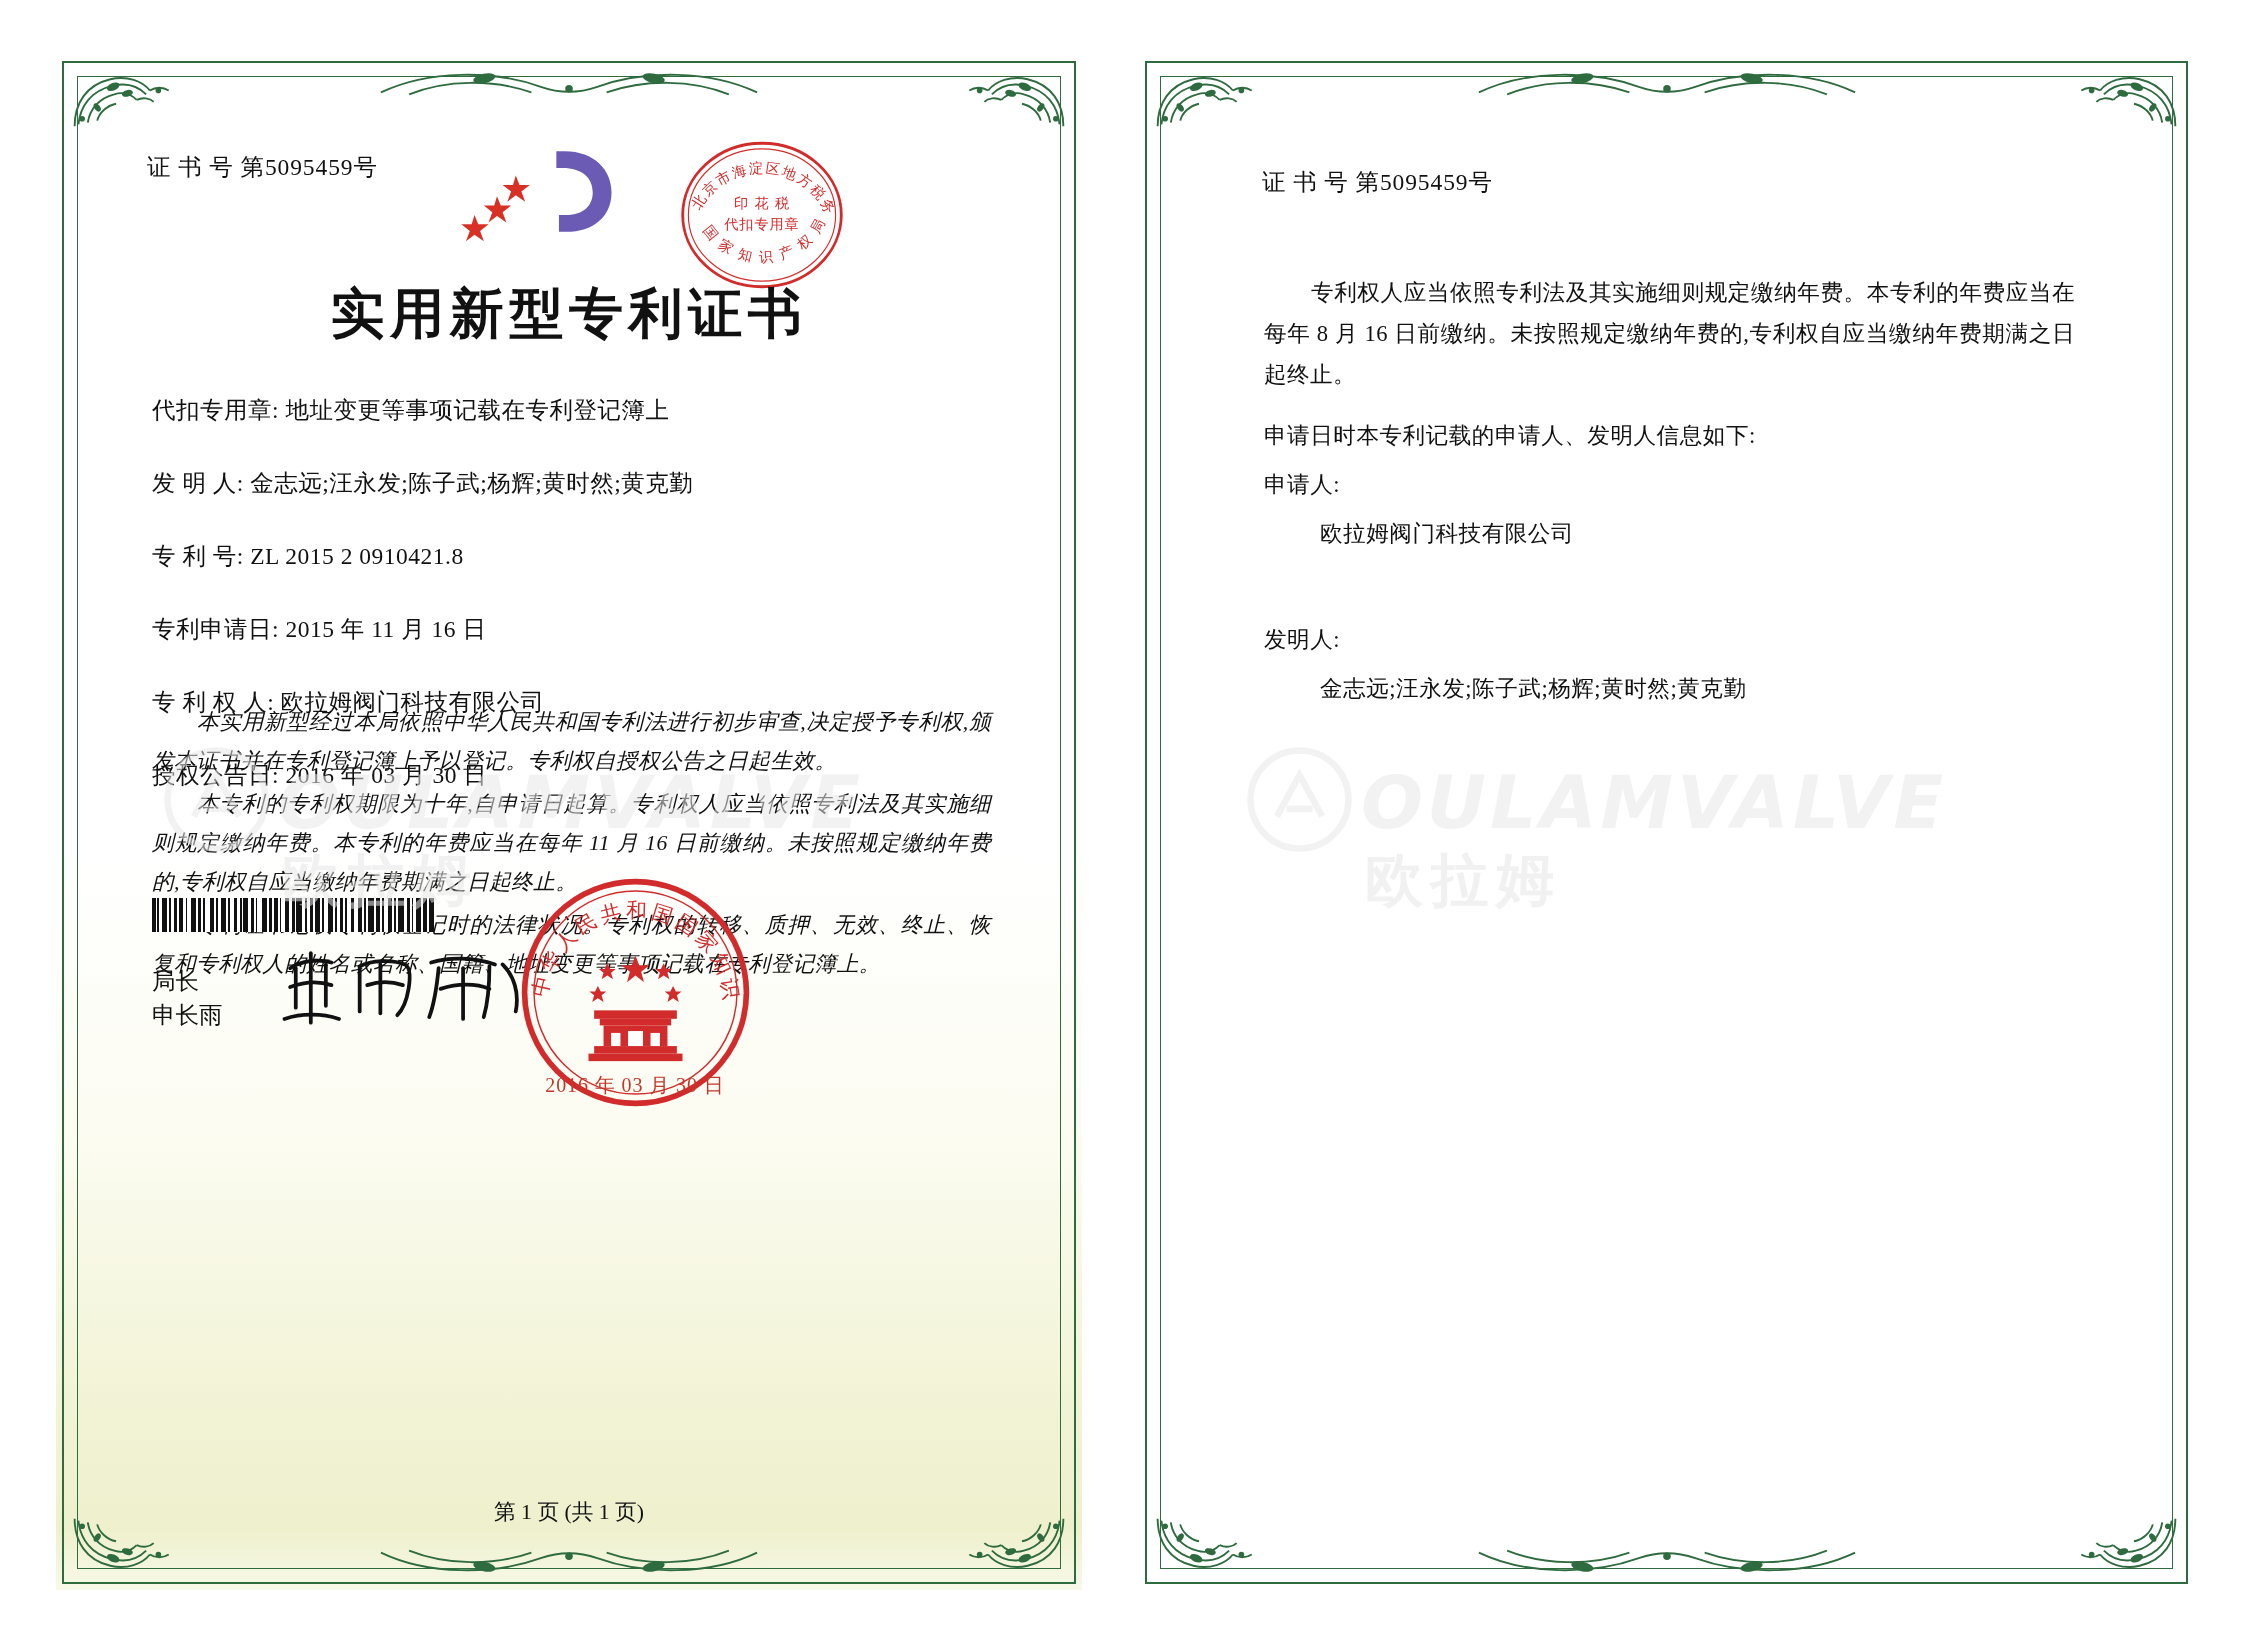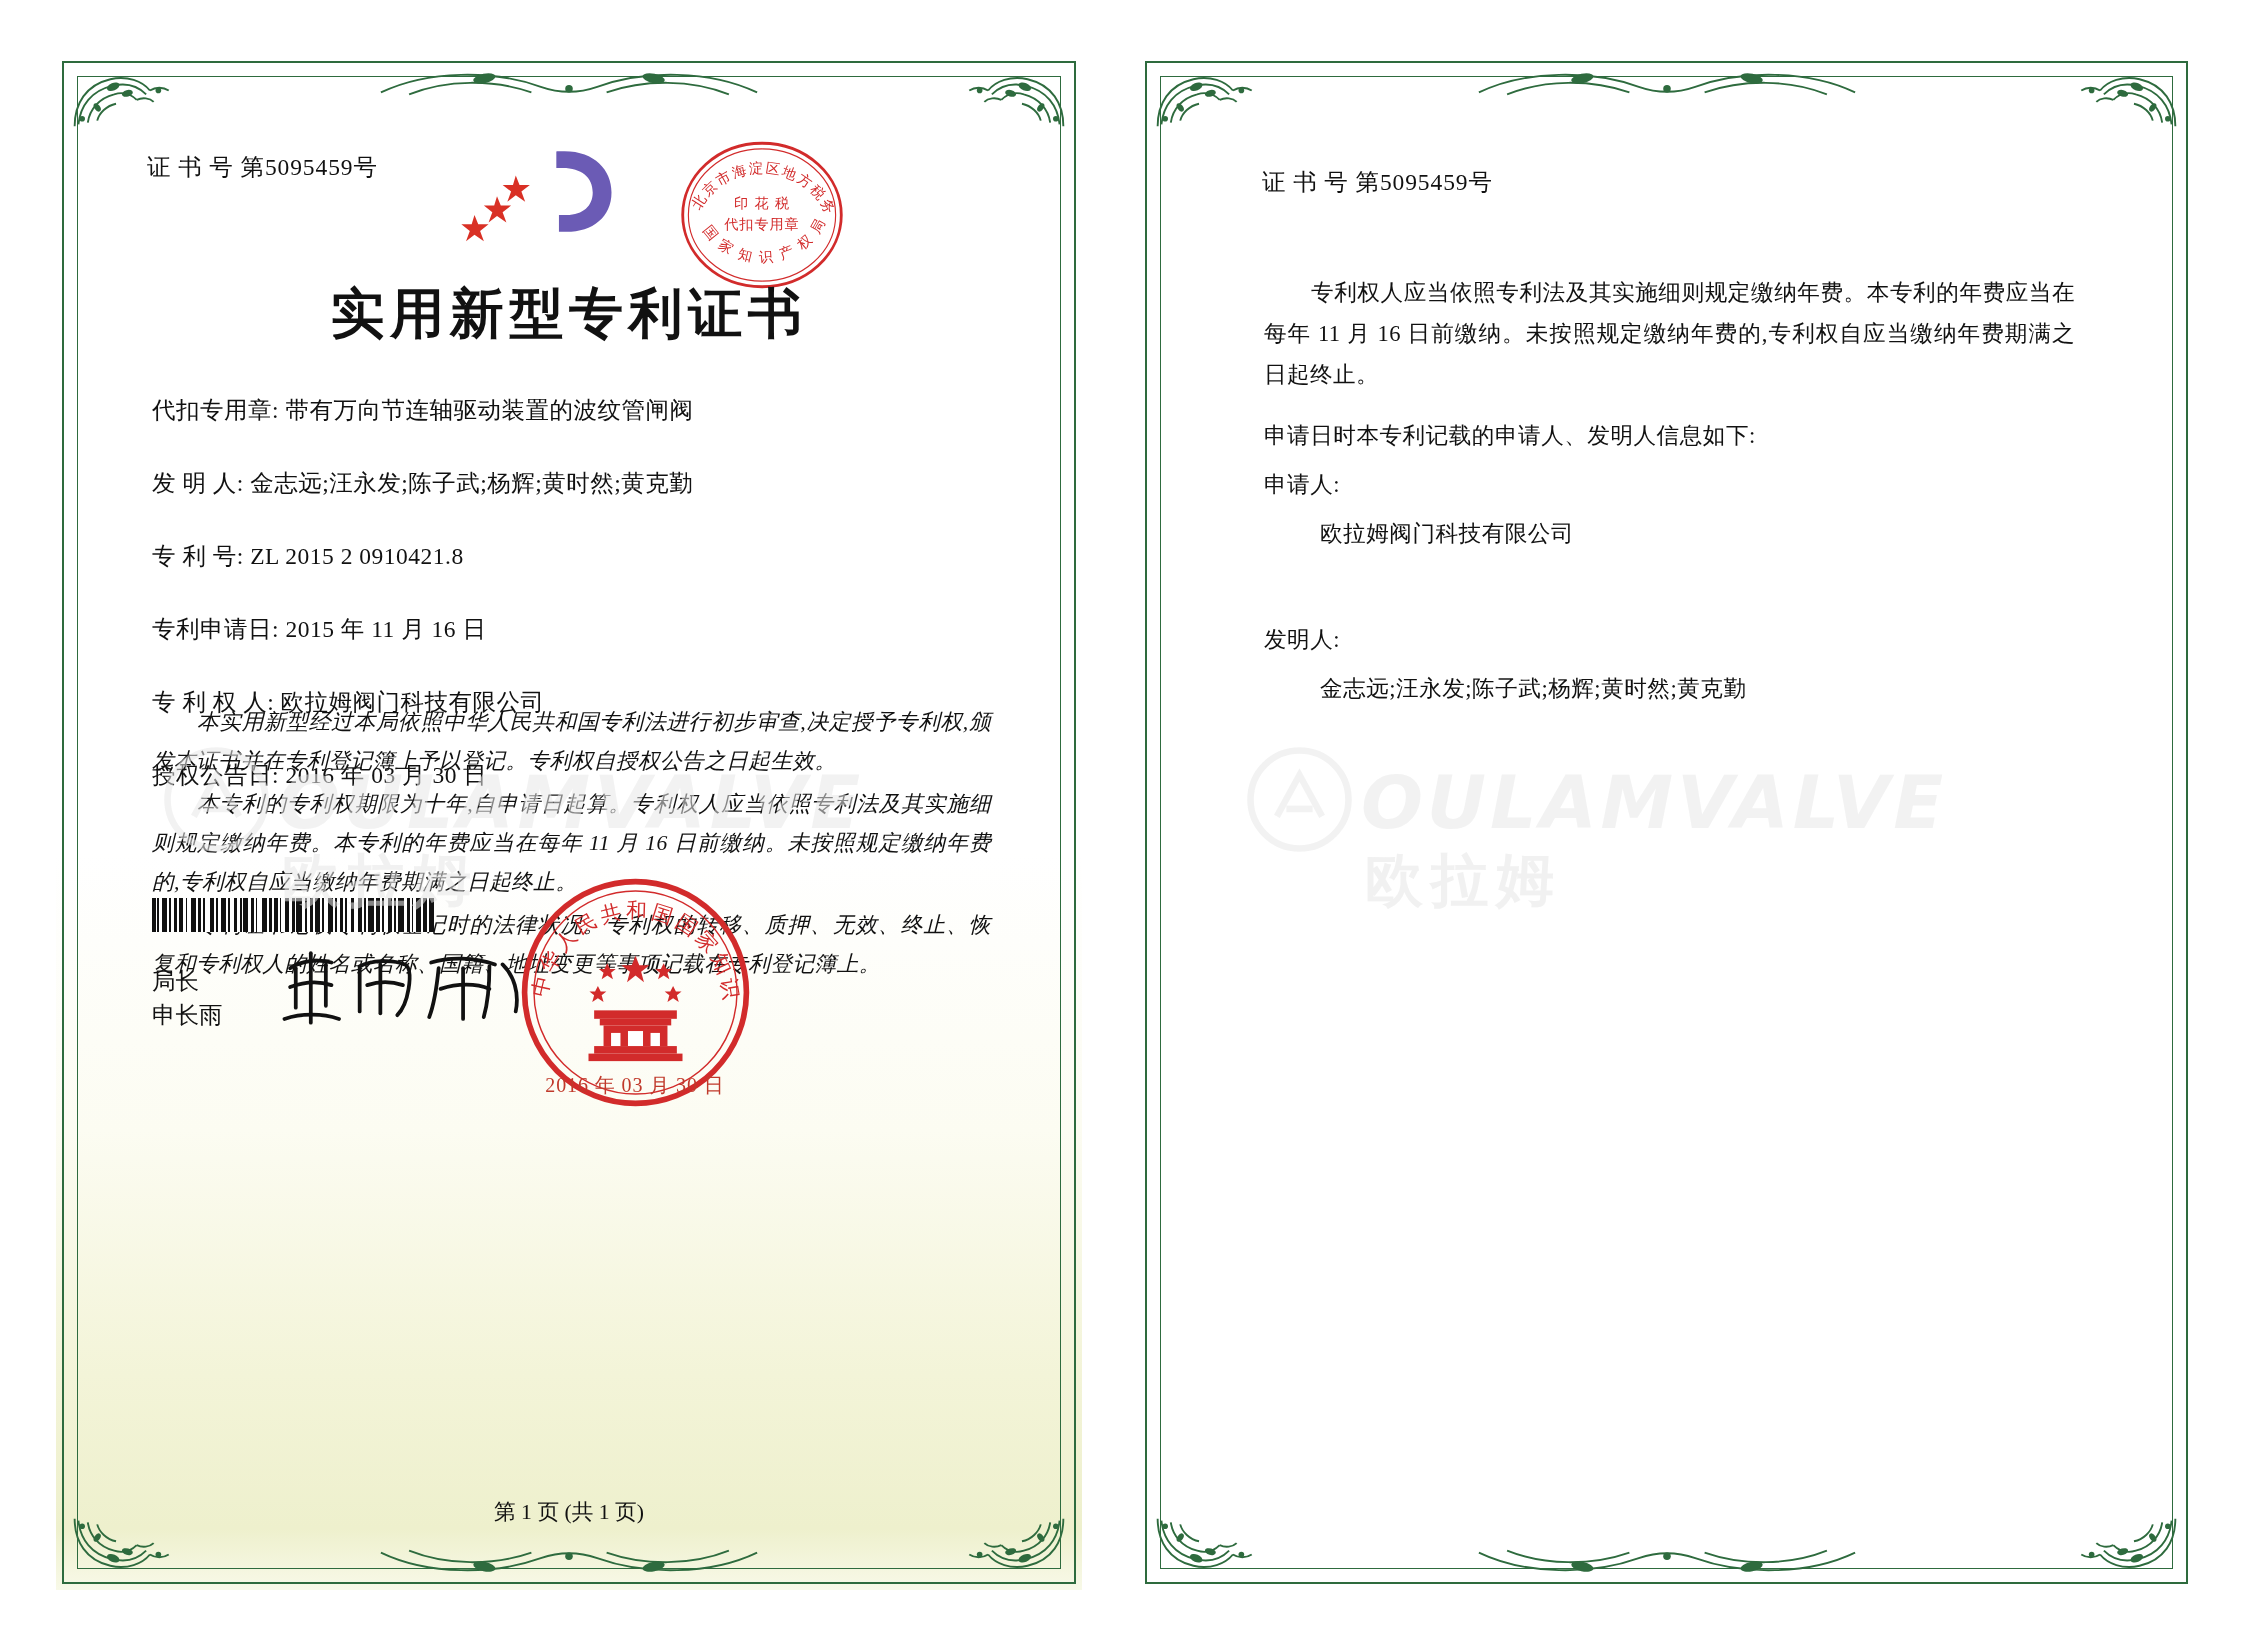--- a/index.html
+++ b/index.html
@@ -436,21 +436,21 @@
           <text x="89" y="82" text-anchor="middle" font-size="15" fill="#d22b2b" font-family="DejaVu Sans, sans-serif" letter-spacing="1">印 花 税</text>
           <text x="89" y="104" text-anchor="middle" font-size="15" fill="#d22b2b" font-family="DejaVu Sans, sans-serif" letter-spacing="1">代扣专用章</text>
         </svg>
       </div>
 
       <div class="title">实用新型专利证书</div>
 
       <div class="fields">
         <div class="field">
           <span class="lbl">代扣专用章:</span>
-          <span class="val">带有万向节连轴驱动装置的波纹管闸阀</span>
+          <span class="val">地址变更等事项记载在专利登记簿上</span>
         </div>
         <div class="field">
           <span class="lbl">发 明 人:</span>
           <span class="val">金志远;汪永发;陈子武;杨辉;黄时然;黄克勤</span>
         </div>
         <div class="field">
           <span class="lbl">专 利 号:</span>
           <span class="val">ZL 2015 2 0910421.8</span>
         </div>
         <div class="field">
@@ -753,21 +753,21 @@
         <ellipse cx="120" cy="15" rx="12" ry="5" transform="rotate(-12 120 15)"></ellipse>
         <ellipse cx="300" cy="15" rx="12" ry="5" transform="rotate(12 300 15)"></ellipse>
         <circle cx="210" cy="26" r="4"></circle>
       </g>
         </svg>
     </div>
 
     <div class="content">
       <div class="cert-no">证 书 号 第5095459号</div>
 
-      <div class="r-para p1">专利权人应当依照专利法及其实施细则规定缴纳年费。本专利的年费应当在每年 11 月 16 日前缴纳。未按照规定缴纳年费的,专利权自应当缴纳年费期满之日起终止。</div>
+      <div class="r-para p1">专利权人应当依照专利法及其实施细则规定缴纳年费。本专利的年费应当在每年 8 月 16 日前缴纳。未按照规定缴纳年费的,专利权自应当缴纳年费期满之日起终止。</div>
 
       <div class="r-line" style="left:87px; top:320px;">申请日时本专利记载的申请人、发明人信息如下:</div>
       <div class="r-line" style="left:87px; top:369px;">申请人:</div>
       <div class="r-line" style="left:143px; top:418px;">欧拉姆阀门科技有限公司</div>
 
       <div class="r-line" style="left:87px; top:524px;">发明人:</div>
       <div class="r-line" style="left:143px; top:573px;">金志远;汪永发;陈子武;杨辉;黄时然;黄克勤</div>
     </div>
 
     <div class="watermark wm-right" style="left:113px; top:697px;">

